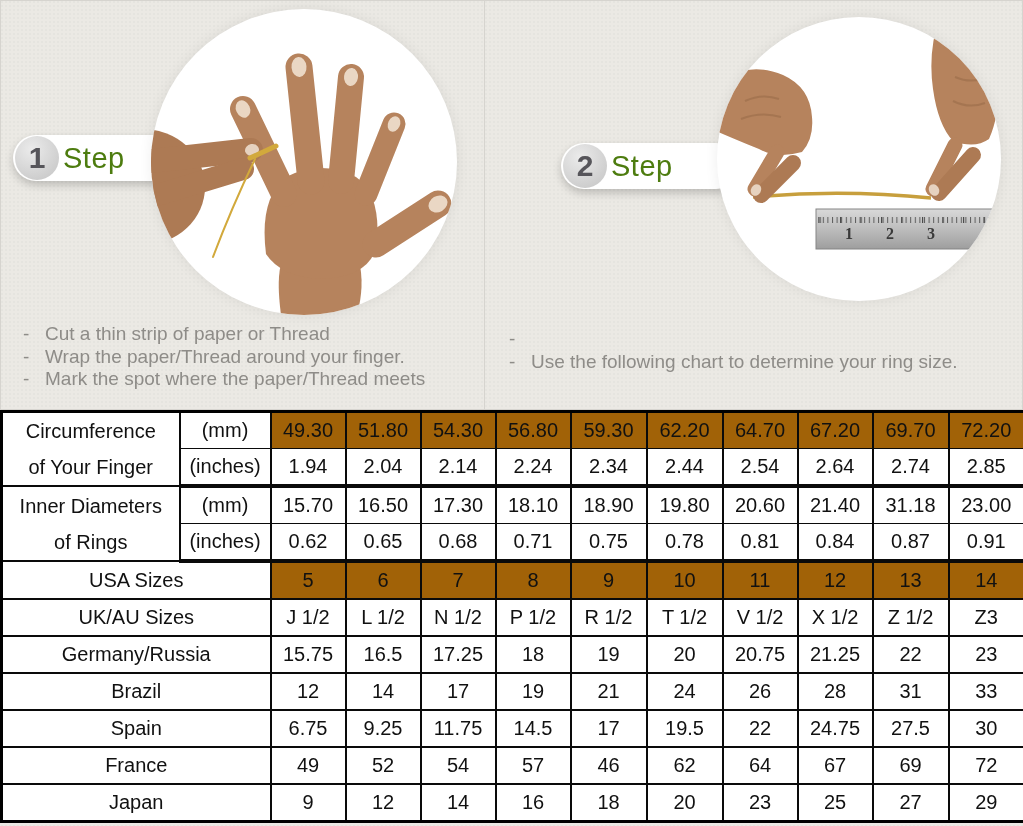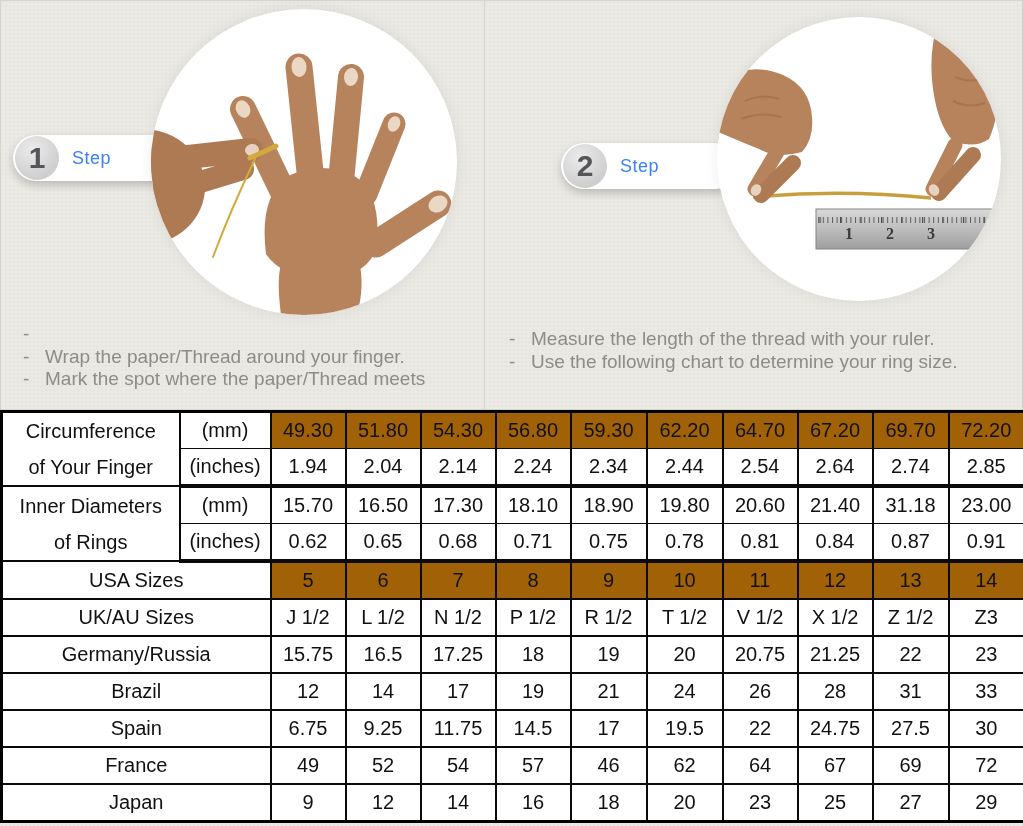--- a/index.html
+++ b/index.html
@@ -34,21 +34,21 @@
     box-shadow:0 4px 8px rgba(0,0,0,0.20);
   }
   .badge-1 { left:12px;  top:134px; }
   .badge-2 { left:560px; top:142px; }
   .step-number {
     width:44px; height:44px; margin-left:2px; border-radius:50%;
     background:radial-gradient(circle at 38% 30%, #ebebeb, #c3c3c3);
     display:flex; align-items:center; justify-content:center;
     font-size:30px; font-weight:bold; color:#56555a;
   }
-  .step-label { margin-left:13px; font-size:18px; color:#3b82f6; letter-spacing:0.5px; }
+  .step-label { margin-left:4px; font-size:29px; color:#4d7c0f; letter-spacing:0.5px; }
 
   .instructions { position:absolute; font-size:19px; color:#8e8c88; z-index:3; }
   .instr-1 { left:22px;  top:322px; }
   .instr-2 { left:508px; top:327px; }
   .instr-line { display:flex; line-height:22.5px; }
   .dash { width:22px; flex:0 0 22px; }
 
   
   .table-wrap { position:absolute; left:0; top:410px; }
   table.sizes {
@@ -164,34 +164,34 @@
           <line x1="256" y1="138" x2="222" y2="176" stroke="#ad7a54" stroke-width="16" stroke-linecap="round"></line>
           <ellipse cx="217" cy="173" rx="5" ry="6" fill="#e6d2bf" transform="rotate(-30 217 173)"></ellipse>
           <path d="M238,60 Q252,66 264,62 M236,84 Q252,92 268,86" stroke="rgba(90,55,25,0.18)" stroke-width="2" fill="none"></path>
         </g>
       </svg>
     </div>
 
     <div class="instructions instr-1">
         <div class="instr-line">
           <span class="dash">-</span>
+          <span>Cut a thin strip of paper or Thread</span>
         </div>
         <div class="instr-line">
           <span class="dash">-</span>
           <span>Wrap the paper/Thread around your finger.</span>
         </div>
         <div class="instr-line">
           <span class="dash">-</span>
           <span>Mark the spot where the paper/Thread meets</span>
         </div>
       </div>
     <div class="instructions instr-2">
         <div class="instr-line">
           <span class="dash">-</span>
-          <span>Measure the length of the thread with your ruler.</span>
         </div>
         <div class="instr-line">
           <span class="dash">-</span>
           <span>Use the following chart to determine your ring size.</span>
         </div>
       </div>
   </div>
 
   <div class="table-wrap">
     <table class="sizes">

